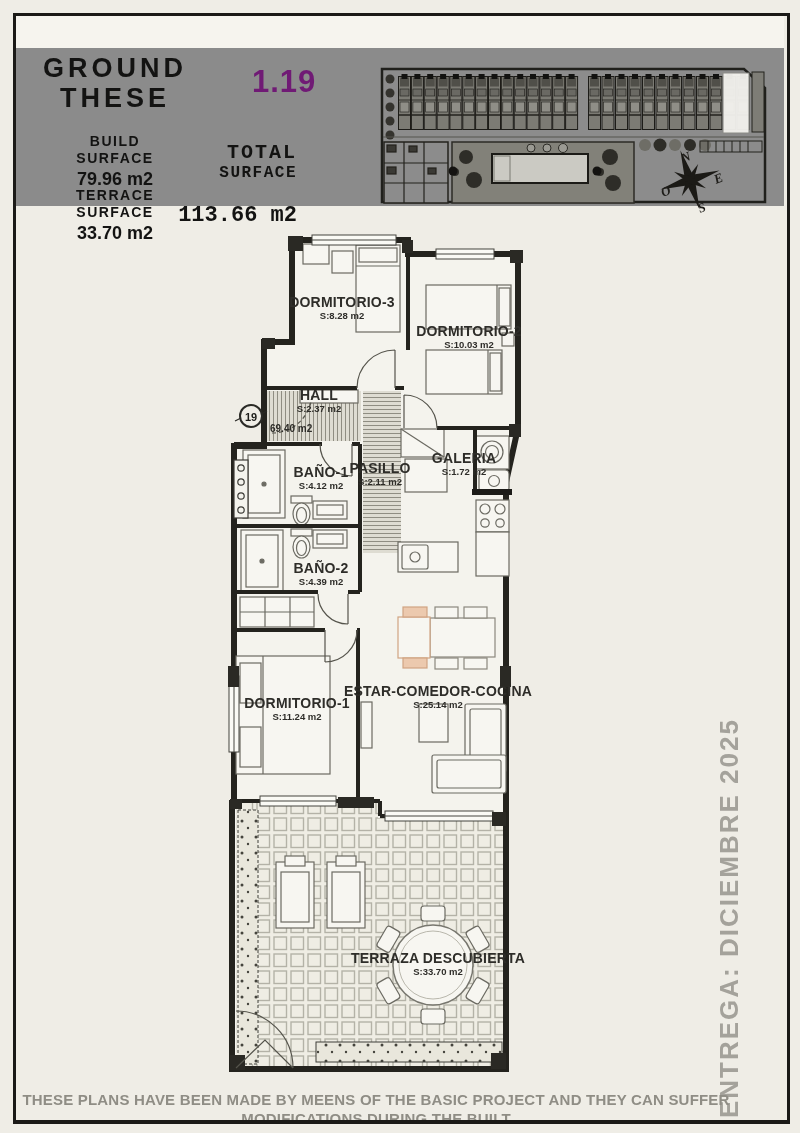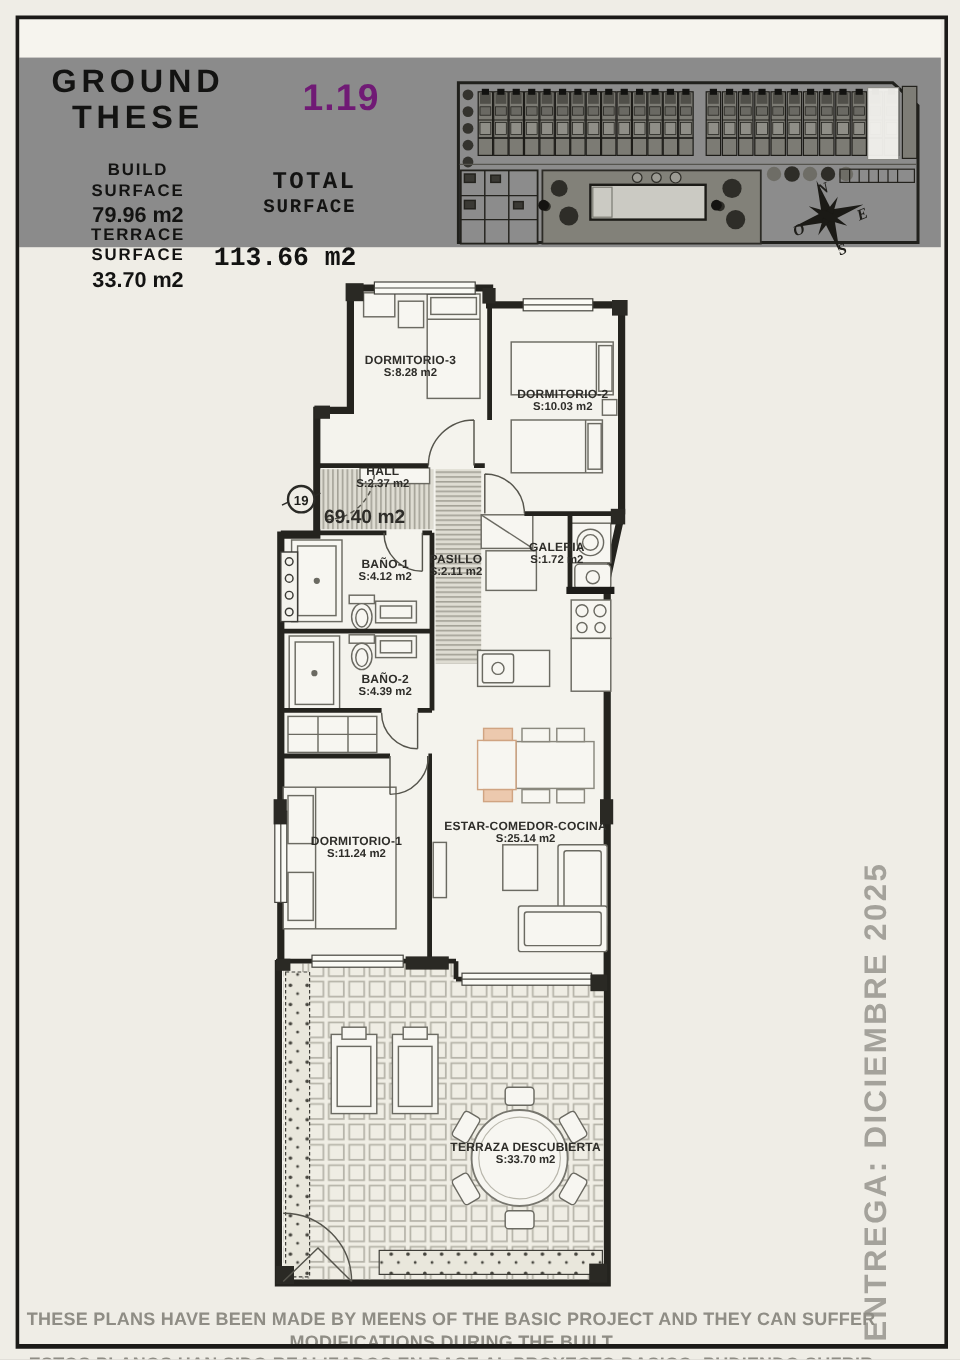--- a/index.html
+++ b/index.html
@@ -22,23 +22,23 @@
   .hdr-build{left:40px;top:101px;}
   .hdr-terr{left:40px;top:155px;}
   .hdr-total{left:157px;top:141px;width:140px;text-align:right;font-family:Liberation Mono, monospace;}
   .hdr-total .l1{font-size:20px;letter-spacing:2px;}
   .hdr-total .l2{font-size:16px;letter-spacing:1.5px;}
   .hdr-total .val{font-size:22px;margin-top:21px;}
 
   
   .rlabel{position:absolute;z-index:6;transform:translateX(-50%);text-align:center;white-space:nowrap;
           font-weight:bold;color:#2e2d29;line-height:1.14;}
-  .rlabel .nm{font-size:10px;letter-spacing:0.2px;text-align:center;}
+  .rlabel .nm{font-size:14px;letter-spacing:0.2px;text-align:center;}
   .rlabel .ar{font-size:9.5px;text-align:center;}
-  .unit-area{position:absolute;z-index:6;font-weight:bold;font-size:16px;color:#2e2d29;white-space:nowrap;}
+  .unit-area{position:absolute;z-index:6;font-weight:bold;font-size:10px;color:#2e2d29;white-space:nowrap;}
 
   .entrega{position:absolute;left:714px;top:676px;height:442px;z-index:5;
            writing-mode:vertical-rl;transform:rotate(180deg);
            font-size:26px;font-weight:bold;letter-spacing:2px;color:#a4a29b;white-space:nowrap;}
 
   .footer{position:absolute;left:18px;top:1091px;width:716px;z-index:5;text-align:center;
           font-size:15px;font-weight:bold;letter-spacing:0.2px;color:#8f8d85;line-height:1.25;}
 </style>
 </head>
 <body>

